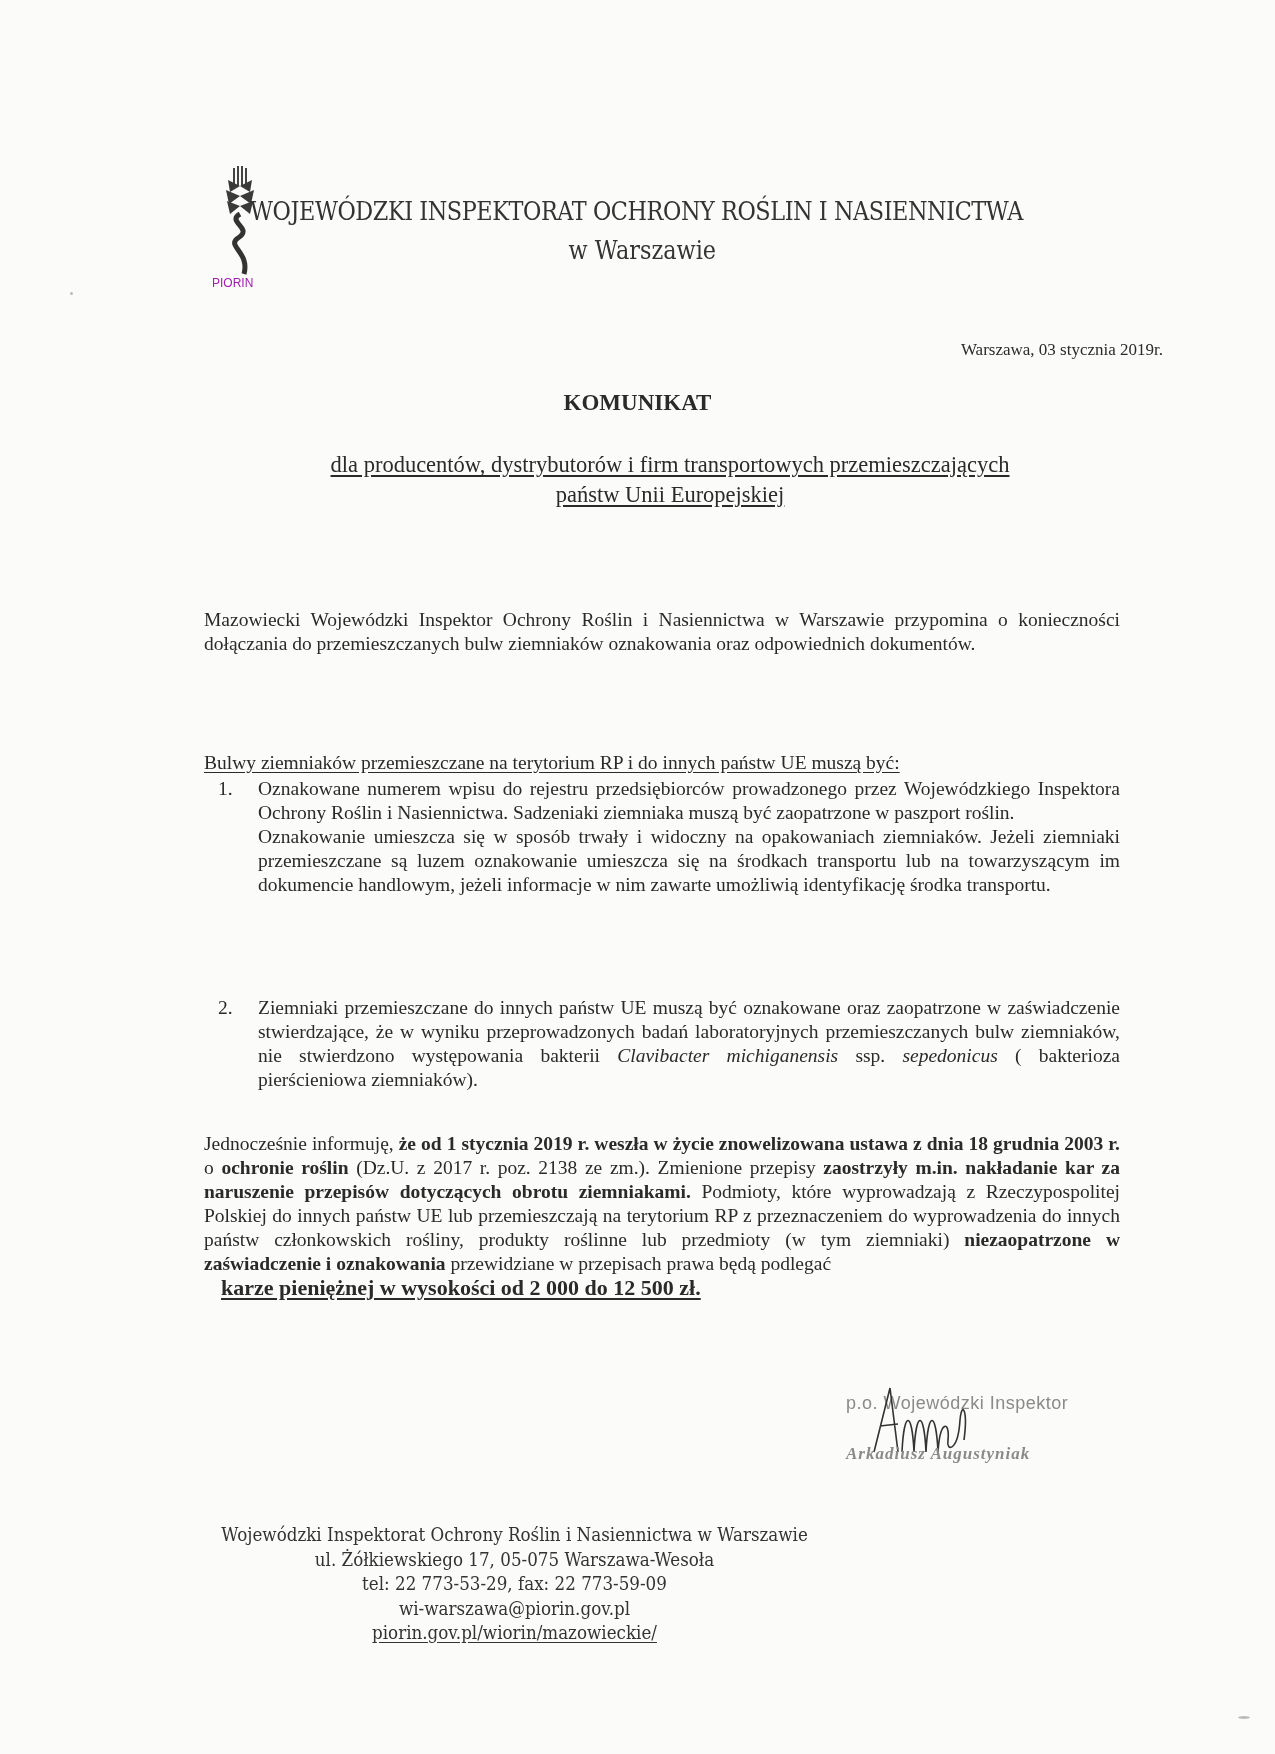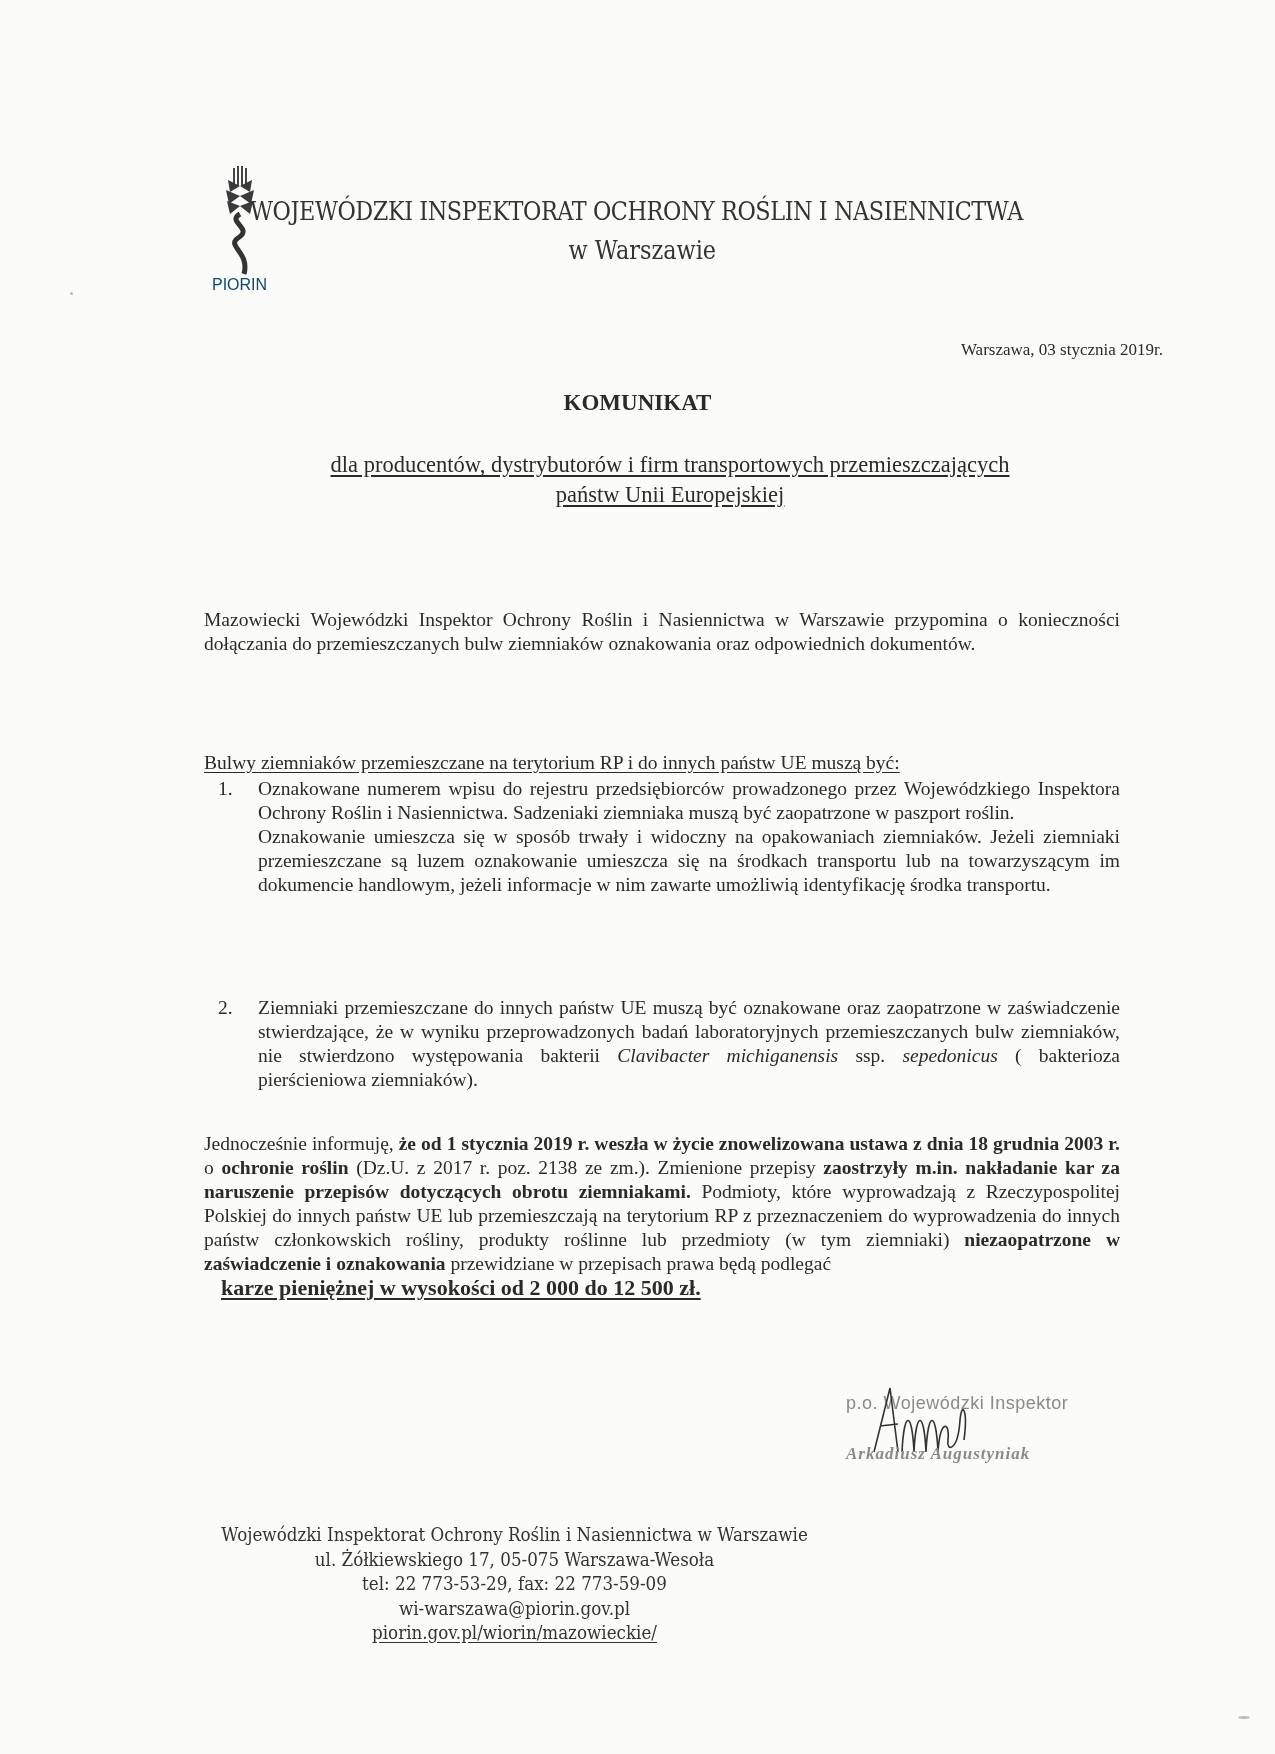--- a/index.html
+++ b/index.html
@@ -3,21 +3,21 @@
 <meta charset="utf-8">
 <style>
   html, body { margin: 0; padding: 0; }
   body {
     width: 1275px; height: 1754px; background: #fbfbf9; position: relative; overflow: hidden;
     font-family: "Liberation Serif", "DejaVu Serif", serif; color: #2a2a2a;
   }
   .abs { position: absolute; }
   .logo { left: 206px; top: 166px; width: 80px; height: 130px; }
   .logo svg { position: absolute; left: 14px; top: 0; }
-  .logo-text { position: absolute; left: 6px; top: 110px; font-family: "Liberation Sans", sans-serif; font-size: 16px; color: #0c4a6e; letter-spacing: 0; }
+  .logo-text { position: absolute; left: 6px; top: 110px; font-family: "Liberation Sans", sans-serif; font-size: 12px; color: #a21caf; letter-spacing: 0; }
   .header-title { left: 250px; top: 196px; font-family: "DejaVu Serif", serif; font-size: 26px; color: #333; letter-spacing: -0.5px; transform: scaleX(0.86); transform-origin: left top; white-space: nowrap; }
   .header-sub { left: 0; width: 1275px; top: 235px; text-align: center; font-family: "DejaVu Serif", serif; font-size: 26px; color: #333; transform: scaleX(0.86); transform-origin: 672px top; }
   .date { right: 112px; top: 340px; font-size: 17px; }
   .title { left: 0; width: 1275px; top: 390px; text-align: center; font-size: 23px; font-weight: bold; }
   .subtitle { left: 200px; width: 940px; top: 450px; text-align: center; font-size: 22.5px; line-height: 30px; }
   .subtitle span { text-decoration: underline; text-underline-offset: 3px; }
   .spaced { letter-spacing: 7.5px; }
   .para { left: 204px; width: 916px; font-size: 19.5px; line-height: 24px; text-align: justify; }
   .p1 { top: 608px; }
   .section-head { left: 204px; top: 752px; font-size: 19.5px; text-decoration: underline; text-underline-offset: 3px; white-space: nowrap; }

